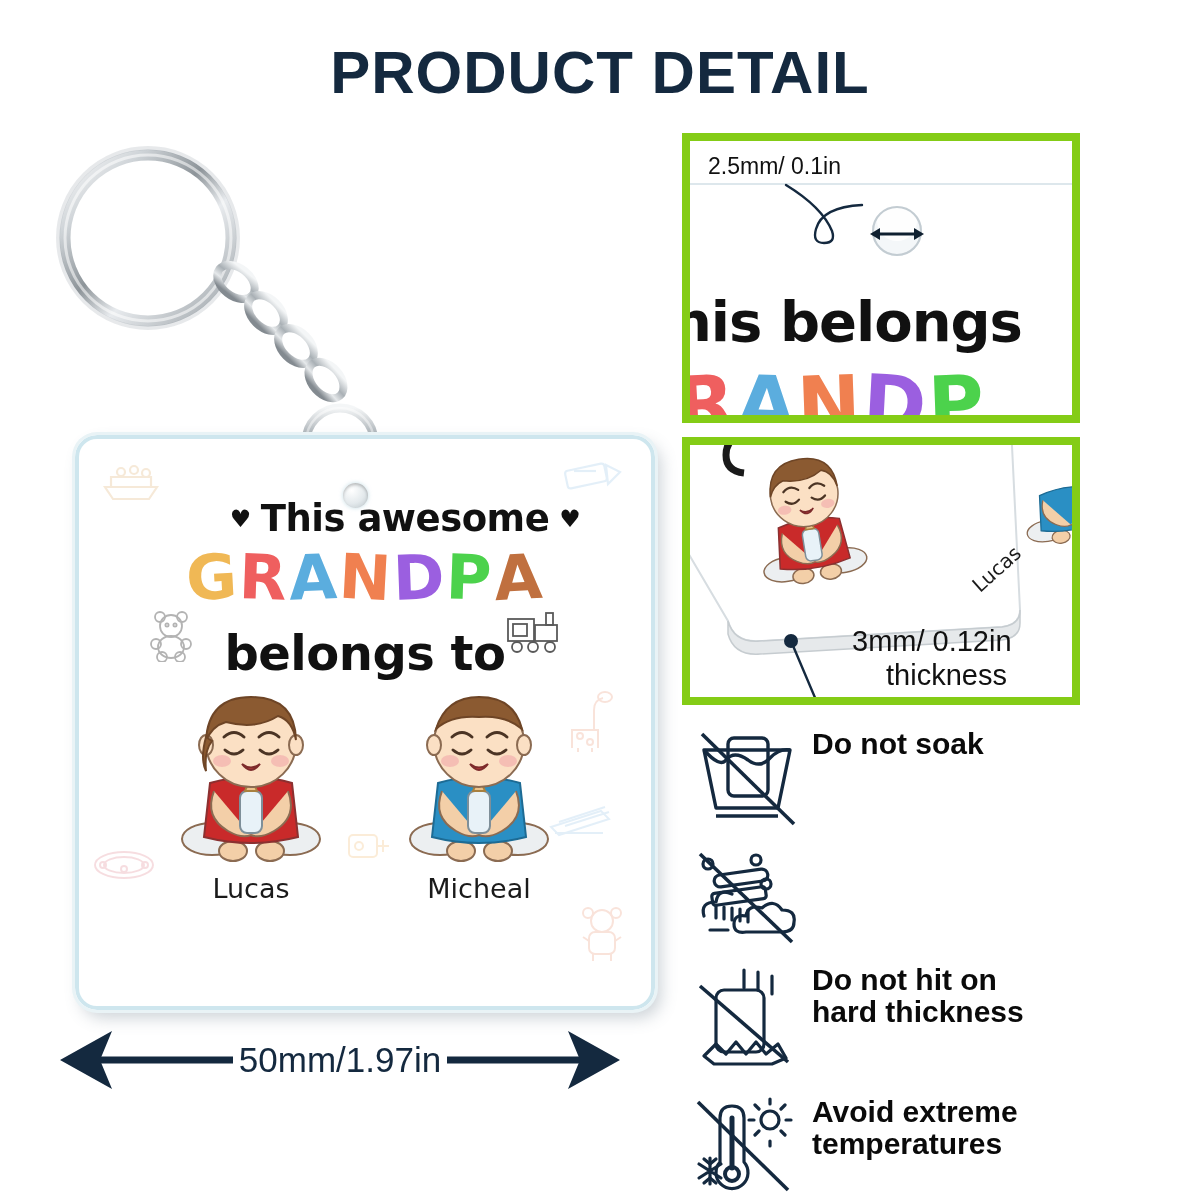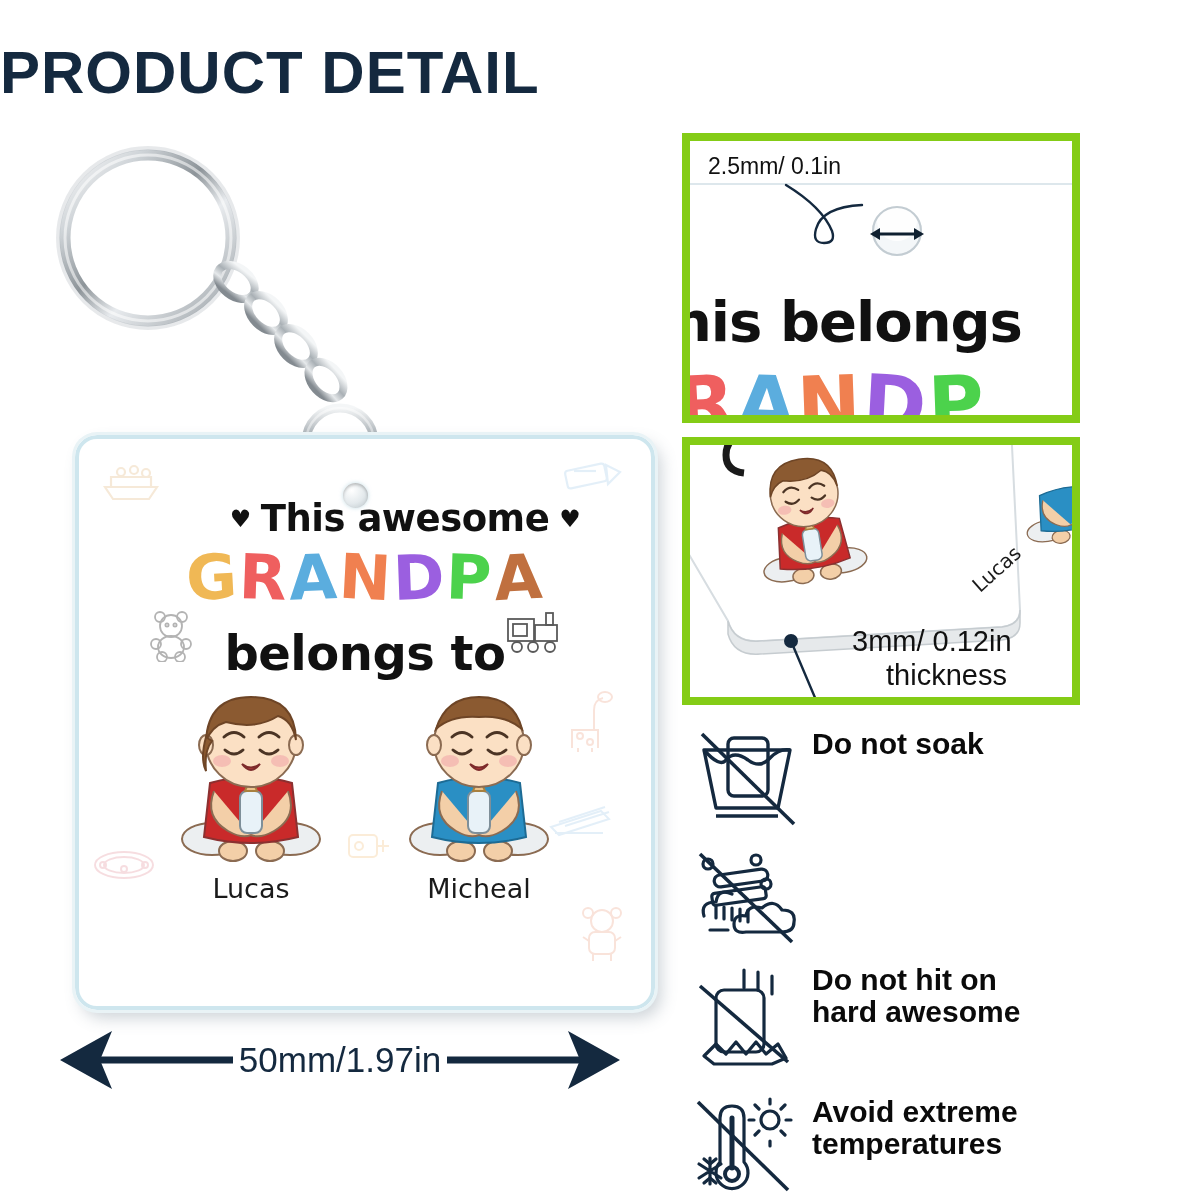--- a/index.html
+++ b/index.html
@@ -8,21 +8,21 @@
     background: #ffffff;
     font-family: "Liberation Sans", sans-serif;
     position: relative;
     overflow: hidden;
   }
 
   
   #page-title {
     position: absolute;
     top: 38px; left: 0; width: 1200px;
-    text-align: left;
+    text-align: center;
     font-size: 60px;
     font-weight: bold;
     letter-spacing: 1px;
     color: #14293f;
     font-family: "Liberation Sans", sans-serif;
   }
 
   
   #keychain-assembly {
     position: absolute;
@@ -498,21 +498,21 @@
       <svg width="106" height="112" viewBox="0 0 106 112">
         <g fill="none" stroke="#14293f" stroke-width="3.2" stroke-linejoin="round" stroke-linecap="round">
           <path d="M50 6 v18 M64 8 v18 M78 12 v18"></path>
           <rect x="22" y="26" width="48" height="62" rx="8"></rect>
           <path d="M10 92 l12 -12 l10 10 l10 -12 l10 12 l10 -12 l10 12 l12 -10 l8 14 l-14 6 H20 Z"></path>
         </g>
         <path d="M6 22 L94 98" stroke="#14293f" stroke-width="3.6"></path>
       </svg>
     </div>
     <div class="care-label" style="white-space:pre-line;">Do not hit on
-hard awesome</div>
+hard thickness</div>
   </div>
 
   <div class="care-row" style="height:118px;">
     <div class="care-icon">
       <svg width="106" height="104" viewBox="0 0 106 104">
         <g fill="none" stroke="#14293f" stroke-width="3.2" stroke-linejoin="round" stroke-linecap="round">
           <path d="M38 10 q12 0 12 12 v44 a16 16 0 1 1 -24 0 V22 q0 -12 12 -12 z"></path>
           <path d="M38 22 v50" stroke-width="5"></path>
           <circle cx="38" cy="78" r="7" stroke-width="4"></circle>
           <circle cx="76" cy="24" r="9"></circle>

